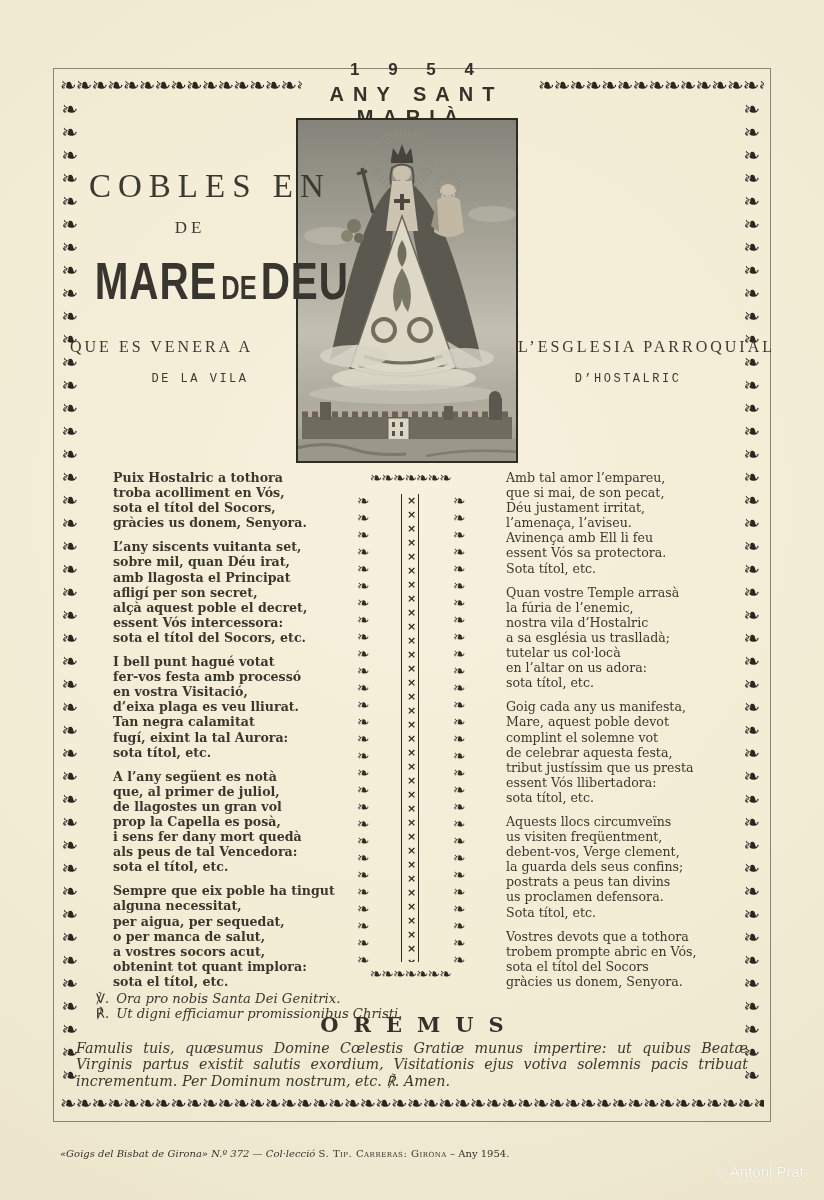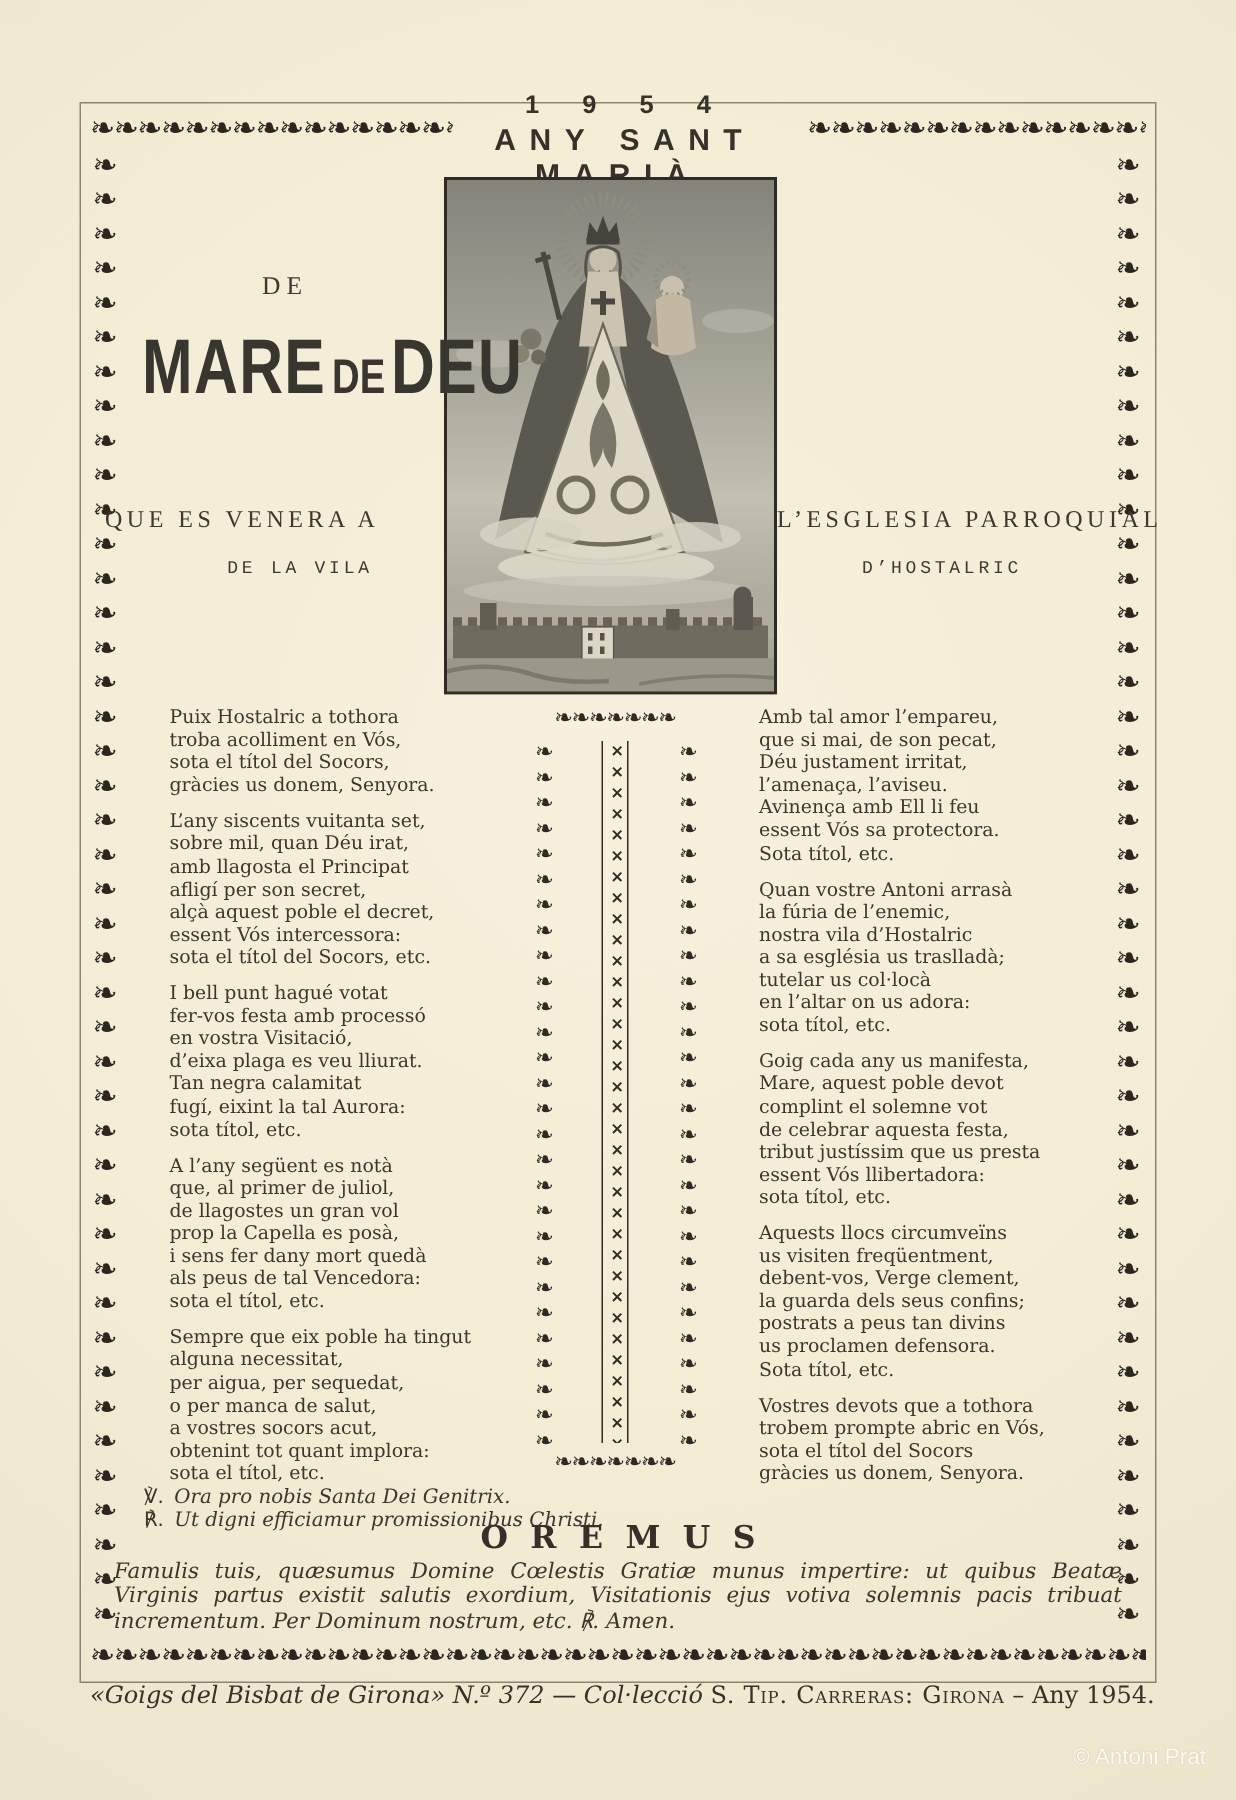--- a/index.html
+++ b/index.html
@@ -38,21 +38,21 @@
   .t-main .lg{font-size:46px;letter-spacing:1px;}
   .t-main .sm{font-size:29px;letter-spacing:0;}
   .subt1{position:absolute;width:260px;text-align:left;font-family:"Liberation Serif",serif;
          font-size:16px;letter-spacing:3px;color:#3c3931;}
   .subt2{position:absolute;width:260px;text-align:center;font-family:Liberation Mono, monospace;
          font-size:12px;letter-spacing:2.5px;color:#3c3931;}
   #sub-l1{left:70px;top:338px;}  #sub-r1{left:498px;top:338px;margin-left:20px;}
   #sub-l2{left:70px;top:372px;}  #sub-r2{left:498px;top:372px;}
   
   .vcol{position:absolute;top:470px;width:246px;}
-  #col-left{left:113px;} #col-right{left:506px;}
+  #col-left{left:113px;font-weight:bold;} #col-right{left:506px;}
   .stanza{white-space:pre-line;margin:0 0 9px 0;font-size:12.6px;line-height:15.1px;color:#3a372d;}
   
   #mid-orn{position:absolute;left:352px;top:468px;width:116px;height:520px;
            display:flex;flex-direction:column;color:#2e2b23;user-select:none;}
   .orn-cap{height:24px;overflow:hidden;font-size:15px;line-height:20px;letter-spacing:-1px;
            white-space:nowrap;text-align:center;font-family:"DejaVu Sans",sans-serif;}
   #mid-body{flex:1;display:flex;justify-content:space-between;overflow:hidden;}
   .orn-vcol{width:20px;overflow:hidden;writing-mode:vertical-rl;font-size:15px;letter-spacing:-1px;
             white-space:nowrap;font-family:"DejaVu Sans",sans-serif;}
   #chain{width:16px;margin:2px 0;border-left:1.5px solid #2e2b23;border-right:1.5px solid #2e2b23;
@@ -61,21 +61,21 @@
   
   #versicle{position:absolute;left:96px;top:991px;width:632px;display:flex;justify-content:space-between;
             font-size:13.2px;color:#3a372d;flex-direction:column;}
   .vr-sym{font-family:"DejaVu Sans","DejaVu Serif",sans-serif;font-style:normal;margin-right:7px;}
   .vr-text{font-style:italic;}
   #oremus-head{position:absolute;left:0;top:1012px;width:824px;text-align:center;
                font-size:21px;font-weight:bold;letter-spacing:15px;text-indent:15px;color:#34312a;}
   #prayer{position:absolute;left:76px;top:1040px;width:672px;font-style:italic;font-size:14.3px;
           line-height:16.4px;text-align:justify;color:#3a372d;}
   
-  #imprint{position:absolute;left:60px;top:1120px;width:704px;text-align:left;font-size:16px;
+  #imprint{position:absolute;left:60px;top:1148px;width:704px;text-align:left;font-size:10px;
            color:#35322a;white-space:nowrap;}
   #imprint .it{font-style:italic;}
   #imprint .sc{font-variant:small-caps;letter-spacing:.5px;}
   #credit{position:absolute;right:20px;top:1163px;font-family:Liberation Sans, sans-serif;
           font-size:15px;color:rgba(255,255,255,.9);text-shadow:0 0 1px rgba(120,110,90,.35);}
 </style>
 </head>
 <body>
 
 <div id="page">
@@ -165,20 +165,21 @@
 
       <rect x="0" y="321" width="222" height="24" fill="#9b9889"></rect>
       <path d="M0,330 q30,-8 60,2 q20,6 50,4" fill="none" stroke="#767263" stroke-width="3" opacity=".8"></path>
       <path d="M130,338 q40,-8 92,-4" fill="none" stroke="#767263" stroke-width="2.5" opacity=".7"></path>
 
       <rect x="1" y="1" width="220" height="343" fill="none" stroke="#2d2b24" stroke-width="2"></rect>
     </svg>
   </div>
 
   <div id="title-left" class="tblock">
+    <div class="t-big">COBLES EN</div>
     <div class="t-art">DE</div>
     <div class="t-main">
       <span class="lg">MARE</span>
       <span class="sm">DE</span>
       <span class="lg">DEU</span>
     </div>
   </div>
 
 
   <div id="sub-l1" class="subt1">QUE ES VENERA A</div>
@@ -221,21 +222,21 @@
 sota el títol, etc.</p>
   </div>
   <div id="col-right" class="vcol">
     <p class="stanza">Amb tal amor l’empareu,
 que si mai, de son pecat,
 Déu justament irritat,
 l’amenaça, l’aviseu.
 Avinença amb Ell li feu
 essent Vós sa protectora.
 Sota títol, etc.</p>
-    <p class="stanza">Quan vostre Antoni arrasà
+    <p class="stanza">Quan vostre Temple arrasà
 la fúria de l’enemic,
 nostra vila d’Hostalric
 a sa església us traslladà;
 tutelar us col·locà
 en l’altar on us adora:
 sota títol, etc.</p>
     <p class="stanza">Goig cada any us manifesta,
 Mare, aquest poble devot
 complint el solemne vot
 de celebrar aquesta festa,

